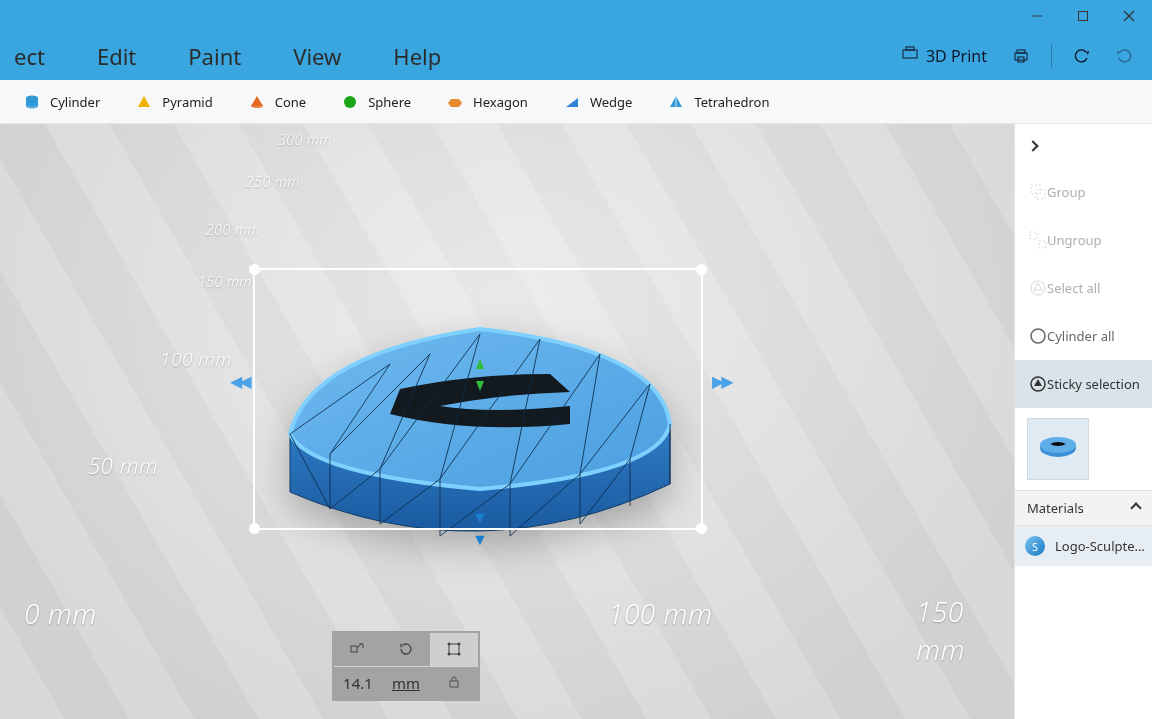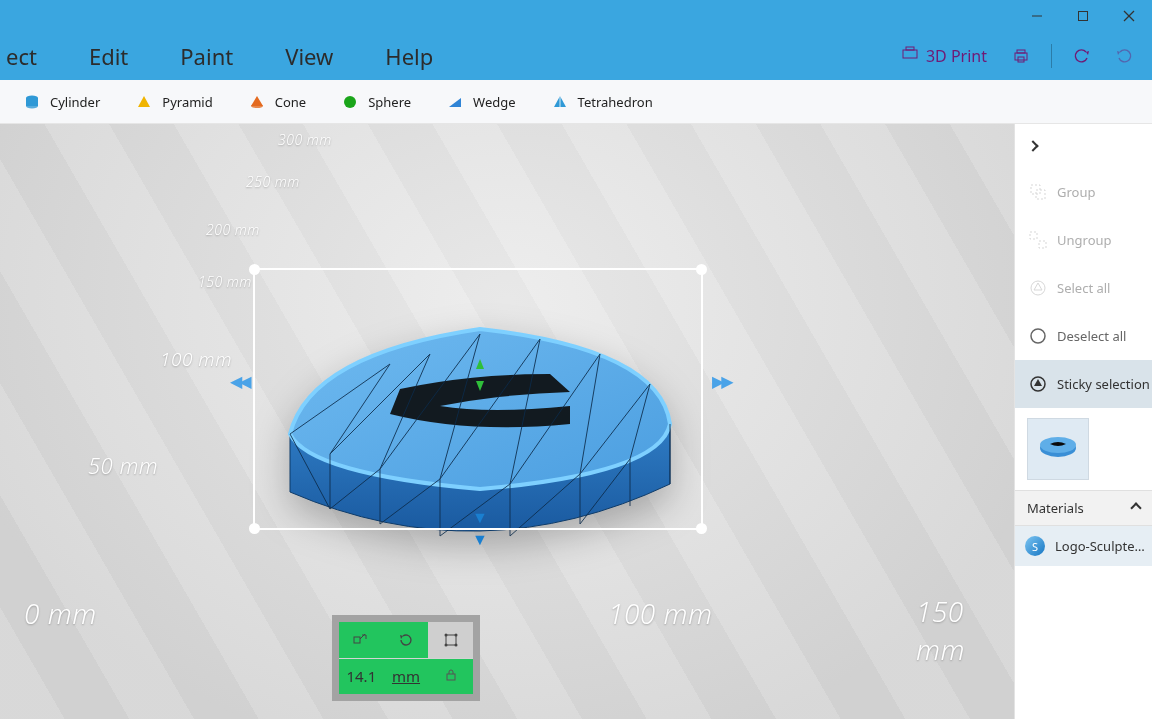--- a/index.html
+++ b/index.html
@@ -8,23 +8,23 @@
 
 .titlebar{height:32px;background:#3aa6e0;display:flex;justify-content:flex-end;align-items:center}
 .titlebar .wctrl{width:46px;height:32px;display:flex;align-items:center;justify-content:center;color:#333}
 .titlebar .wctrl svg{width:12px;height:12px}
 .titlebar .wctrl:last-child{color:#333}
 
 
 .menubar{height:48px;background:#3aa6e0;display:flex;align-items:center;justify-content:space-between;padding:0 10px 0 0}
 .menubar .left{display:flex;align-items:center;gap:0}
 .menubar .mitem{padding:0 26px;font-size:22px;color:#2c2c2c;cursor:pointer}
-.menubar .mitem.first{padding-left:6px}
+.menubar .mitem.first{padding-left:14px}
 .menubar .right{display:flex;align-items:center;gap:6px}
-.menubar .ract{display:flex;align-items:center;gap:8px;padding:0 10px;height:48px;color:#701a75}
+.menubar .ract{display:flex;align-items:center;gap:8px;padding:0 10px;height:48px;color:#0f172a}
 .menubar .ract svg{width:16px;height:16px}
 .menubar .sep{width:1px;height:24px;background:rgba(0,0,0,.25);margin:0 6px}
 
 
 .shapesbar{height:44px;background:#f7f8fa;display:flex;align-items:center;gap:0;border-bottom:1px solid #e6e6e6;font-size:13px;color:#222;padding-left:6px}
 .shape{display:flex;align-items:center;gap:10px;padding:0 18px;height:100%}
 .shape .ic{width:16px;height:16px;display:flex;align-items:center;justify-content:center}
 
 
 .main{display:flex;height:595px}
@@ -44,33 +44,33 @@
 .selbox{position:absolute;left:253px;top:144px;width:450px;height:262px;border:2px solid #fff}
 .handle{position:absolute;width:11px;height:11px;background:#fff;border-radius:50%}
 .handle.tl{left:-6px;top:-6px}.handle.tr{right:-6px;top:-6px}.handle.bl{left:-6px;bottom:-6px}.handle.br{right:-6px;bottom:-6px}
 .arrowctrl{position:absolute;color:#4aa3e8;font-size:16px;letter-spacing:-3px}
 
 
 .obj{position:absolute;left:270px;top:150px;width:420px;height:270px;filter:drop-shadow(0 14px 18px rgba(0,0,0,.25))}
 .obj svg{width:100%;height:100%}
 
 
-.floatpanel{position:absolute;left:332px;bottom:18px;width:148px;height:86px;background:#22c55e;border:7px solid #a3a3a3;display:flex;flex-direction:column}
+.floatpanel{position:absolute;left:332px;bottom:18px;width:148px;height:70px;background:#a3a3a3;border:2px solid #a3a3a3;display:flex;flex-direction:column}
 .floatpanel .row{display:flex;align-items:center;justify-content:space-around;flex:1}
 .floatpanel .tbtn{flex:1;height:100%;display:flex;align-items:center;justify-content:center;color:#444}
 .floatpanel .tbtn.active{background:#cfcfcf}
 .floatpanel .row2{display:flex;align-items:center;justify-content:space-around;flex:1;border-top:1px solid #d4d4d4;font-size:15px;color:#333}
 .floatpanel .val{flex:1;text-align:center}
 .floatpanel .unit{flex:1;text-align:center;text-decoration:underline}
 .floatpanel .lock{flex:1;text-align:center}
 
 
 .side{width:138px;background:#fff;border-left:1px solid #e3e3e3;display:flex;flex-direction:column;font-size:13px;color:#333}
 .side .collapse{height:44px;display:flex;align-items:center;padding-left:14px}
-.side .srow{height:48px;display:flex;align-items:center;gap:10px;padding-left:14px;color:#666}
+.side .srow{height:48px;display:flex;align-items:center;gap:0;padding-left:14px;color:#666}
 .side .srow.disabled{color:#aeaeae}
 .side .srow.active{background:#d9e3ea;color:#333}
 .side .srow .sic{width:18px;height:18px;display:flex;align-items:center;justify-content:center;color:inherit}
 .side .srow.disabled .sic{opacity:.5}
 .side .sectionhdr{height:36px;display:flex;align-items:center;justify-content:space-between;padding:0 12px;background:#f2f2f2;border-top:1px solid #e0e0e0;border-bottom:1px solid #e0e0e0;font-size:13px}
 .side .thumb{width:62px;height:62px;margin:10px 0 10px 12px;background:#dfeaf3;display:flex;align-items:center;justify-content:center;border:1px solid #cfd9e2}
 .side .matrow{height:40px;display:flex;align-items:center;gap:10px;padding-left:10px;background:#e6eef4}
 .side .matrow .maticon{width:20px;height:20px;border-radius:50%;background:linear-gradient(135deg,#7cc5f2,#1676c3);display:flex;align-items:center;justify-content:center;color:#fff;font-size:11px}
 .chev{display:inline-block;border:solid currentColor;border-width:0 2px 2px 0;padding:3px}
 .chev.right{transform:rotate(-45deg)}
@@ -171,20 +171,28 @@
       <span class="ic">
         <svg width="16" height="16">
           <circle cx="8" cy="8" r="6" fill="#1aa51a"></circle>
         </svg>
       </span>
       <span>Sphere</span>
     </div>
     <div class="shape">
       <span class="ic">
         <svg width="16" height="16">
+          <polygon points="4,5 12,5 15,9 12,13 4,13 1,9" fill="#e78b2f"></polygon>
+        </svg>
+      </span>
+      <span>Hexagon</span>
+    </div>
+    <div class="shape">
+      <span class="ic">
+        <svg width="16" height="16">
           <polygon points="2,13 14,13 14,4" fill="#2f84d6"></polygon>
         </svg>
       </span>
       <span>Wedge</span>
     </div>
     <div class="shape">
       <span class="ic">
         <svg width="16" height="16">
           <polygon points="8,2 14,13 2,13" fill="#2f99d6"></polygon>
           <line x1="8" y1="2" x2="8" y2="13" stroke="#fff" stroke-width=".8"></line>
@@ -343,21 +351,21 @@
             </svg>
           </span>
           <span>Select all</span>
         </div>
         <div class="srow">
           <span class="sic">
             <svg width="18" height="18" viewBox="0 0 18 18">
               <circle cx="9" cy="9" r="7" fill="none" stroke="currentColor" stroke-width="1.5"></circle>
             </svg>
           </span>
-          <span>Deselect all</span>
+          <span>Cylinder all</span>
         </div>
         <div class="srow active">
           <span class="sic">
             <svg width="18" height="18" viewBox="0 0 18 18">
               <circle cx="9" cy="9" r="7" fill="none" stroke="currentColor" stroke-width="1.5"></circle>
               <polygon points="9,4 13,11 5,11" fill="currentColor"></polygon>
             </svg>
           </span>
           <span>Sticky selection</span>
         </div>

